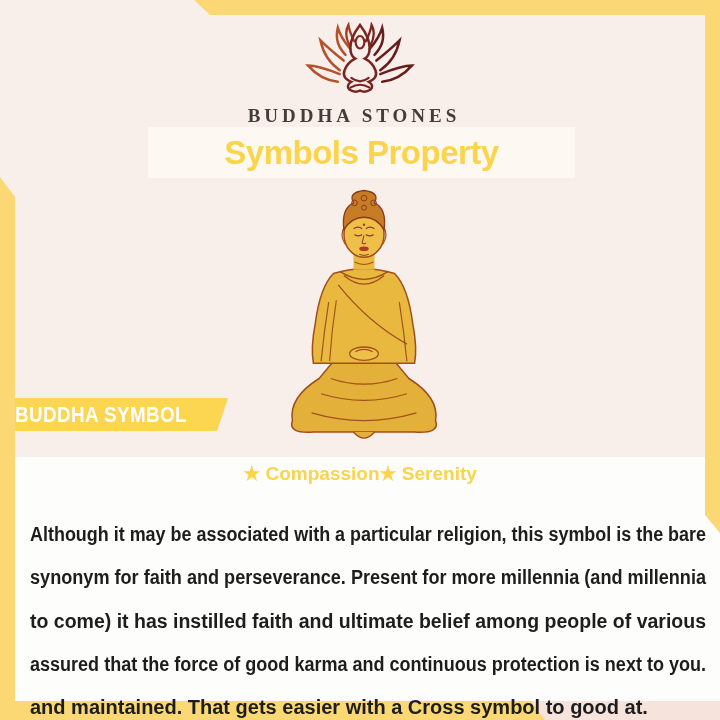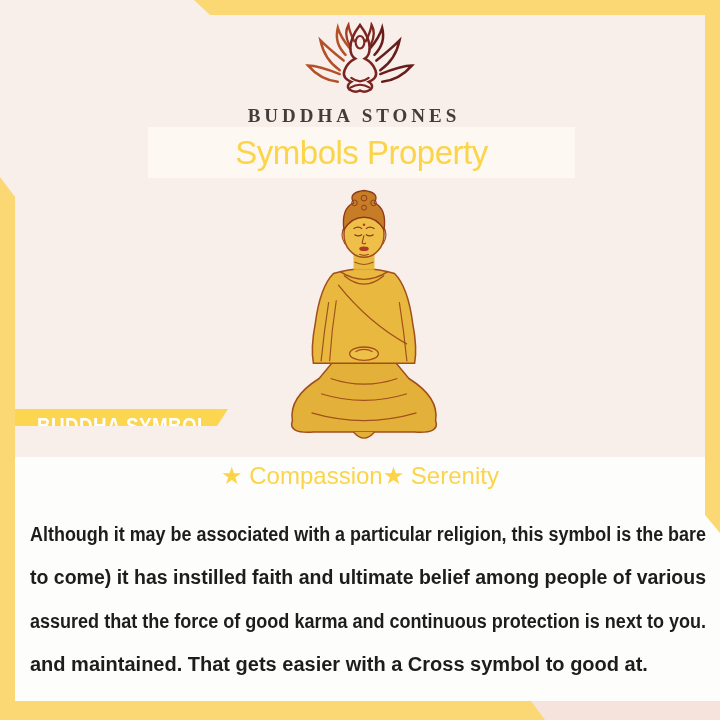--- a/index.html
+++ b/index.html
@@ -25,42 +25,42 @@
     font-family:"Liberation Serif", serif;
     font-size:19px;font-weight:600;letter-spacing:4px;color:#423c3a;
   }
 
   
   .title-banner{
     left:148px;top:127px;width:427px;height:51px;background:#fdf8f2;
     display:flex;align-items:center;justify-content:center;
   }
   .title-text{
-    font-size:33px;font-weight:normal;color:#fbd44a;letter-spacing:-0.5px;
+    font-size:33px;font-weight:bold;color:#fbd44a;letter-spacing:-0.5px;
     white-space:nowrap;display:inline-block;transform-origin:left center;
   }
 
   
   .buddha-svg{left:268px;top:180px;width:192px;height:272px;}
 
   
   .symbol-badge{
-    left:15px;top:409px;width:213px;height:17px;background:#fcd551;
+    left:15px;top:398px;width:213px;height:33px;background:#fcd551;
     clip-path:polygon(0 0,100% 0,calc(100% - 11px) 100%,0 100%);
-    line-height:33px;padding-left:22px;box-sizing:border-box;
+    line-height:33px;box-sizing:border-box;
   }
   .symbol-badge span{
     color:#ffffff;font-size:22px;font-weight:bold;letter-spacing:0.5px;
     white-space:nowrap;display:inline-block;transform-origin:left center;
   }
 
   
   .props-heading{
     left:0;top:462px;width:720px;text-align:center;
-    font-size:24px;font-weight:normal;color:#fbd44a;
+    font-size:19px;font-weight:bold;color:#fbd44a;
   }
   .props-heading span{white-space:nowrap;display:inline-block;transform-origin:left center;}
 
   
   .description{left:30px;top:505px;width:676px;color:#1d1d1d;}
   .para-line{line-height:27.3px;font-size:20px;font-weight:600;margin-top:16px;}
   .para-line span{white-space:nowrap;display:inline-block;transform-origin:left center;}
 </style>
 </head>
 <body>
@@ -136,16 +136,17 @@
 <div class="abs symbol-badge">
   <span style="transform: scaleX(0.854725);">BUDDHA SYMBOL</span>
 </div>
 
 <div class="abs props-heading">
   <span>★ Compassion★ Serenity</span>
 </div>
 
 <div class="abs description">
   <div class="para-line"><span style="transform: scaleX(0.897147);">Although it may be associated with a particular religion, this symbol is the bare</span></div>
+  <div class="para-line"><span style="transform: scaleX(0.905105);">synonym for faith and perseverance. Present for more millennia (and millennia</span></div>
   <div class="para-line"><span style="transform: scaleX(0.974854);">to come) it has instilled faith and ultimate belief among people of various</span></div>
   <div class="para-line"><span style="transform: scaleX(0.901239);">assured that the force of good karma and continuous protection is next to you.</span></div>
   <div class="para-line"><span>and maintained. That gets easier with a Cross symbol to good at.</span></div>
 </div>
 
 </body></html>

